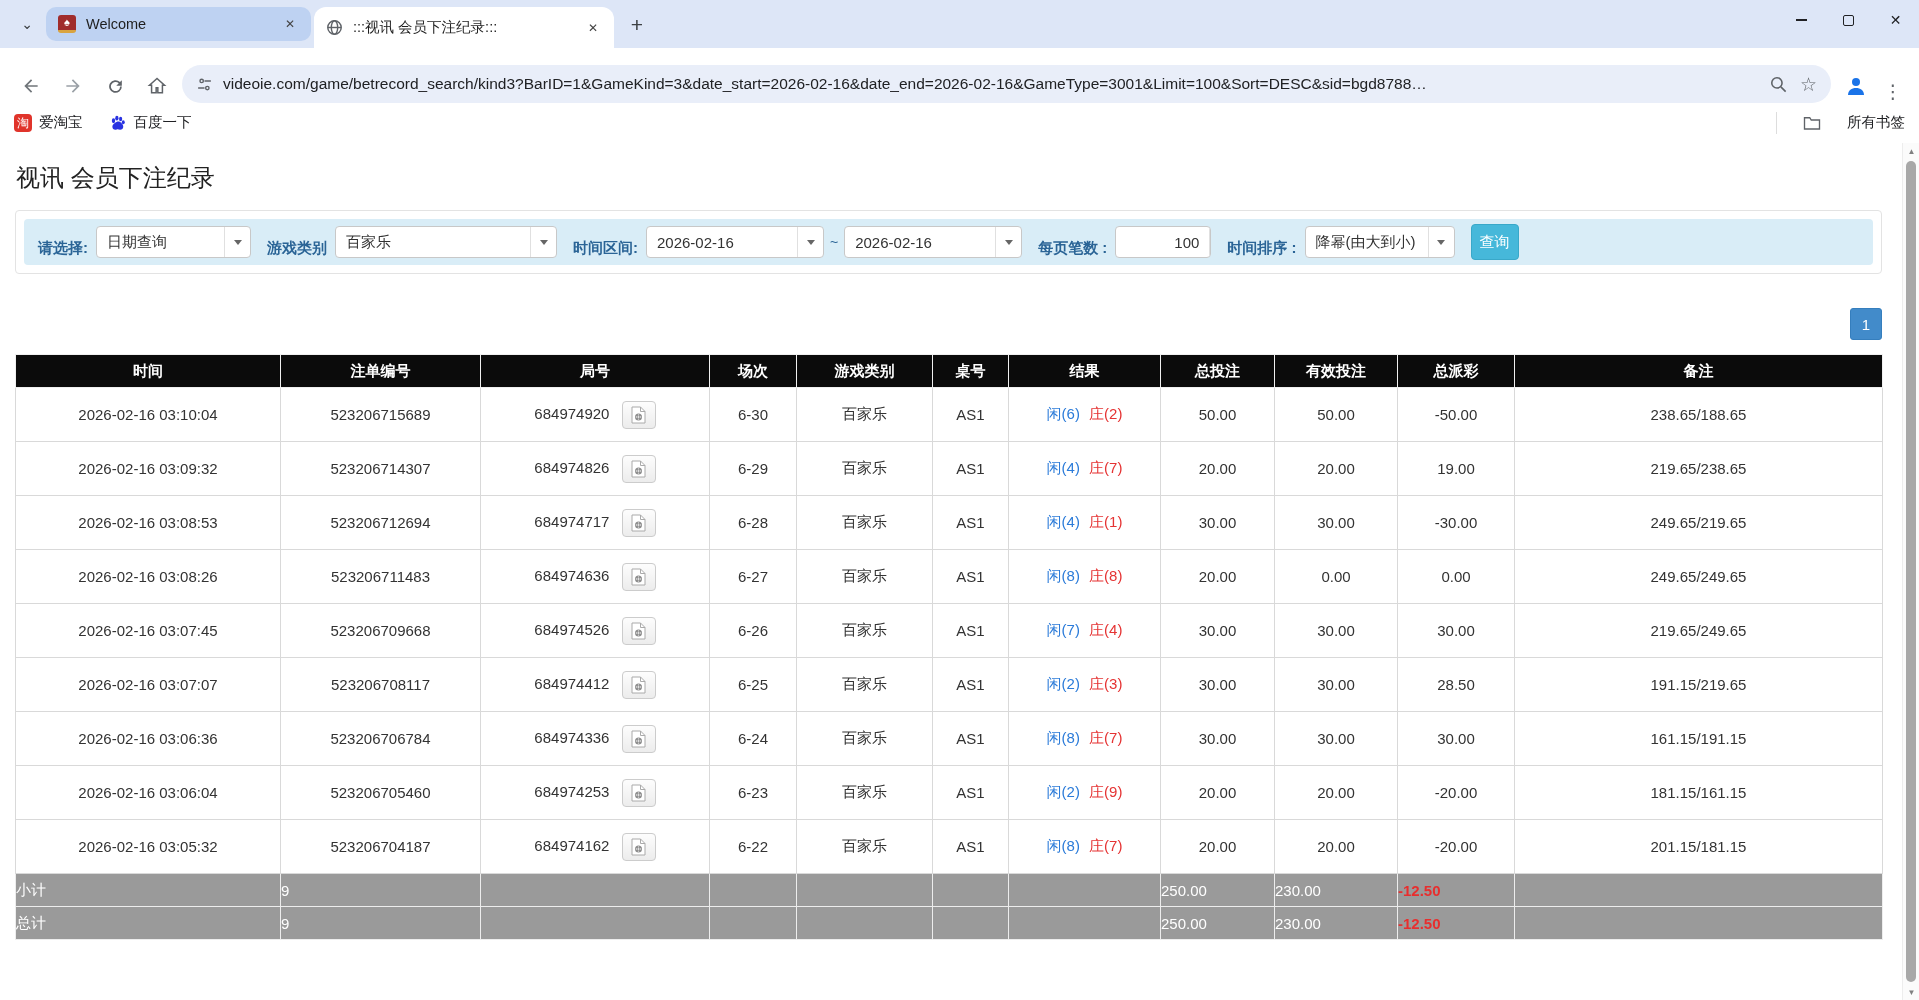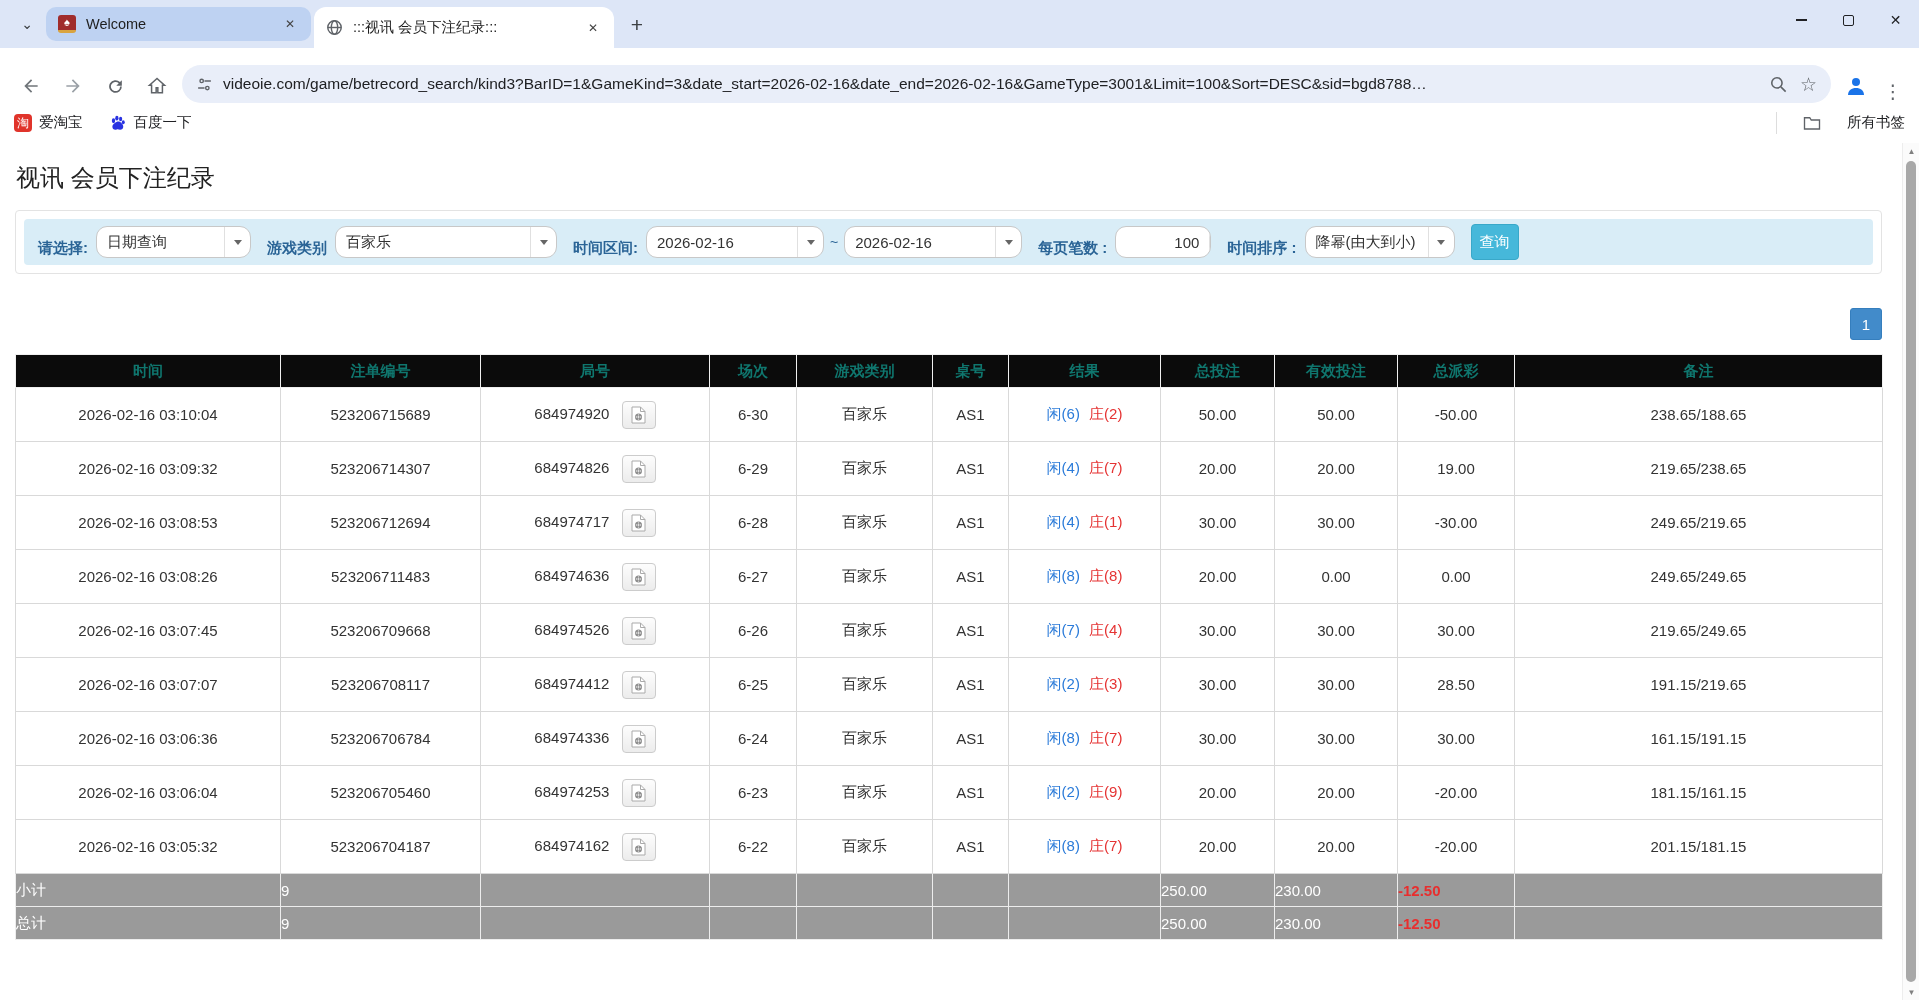--- a/index.html
+++ b/index.html
@@ -41,37 +41,37 @@
   .sb-thumb { position:absolute; left:3px; width:10px; top:18px; bottom:18px; background:#a8a8a8; border-radius:6px; }
 
   
   .content { position:relative; height:857px; padding-right:17px; }
   .page-title { font-size:24px; color:#222; margin:20px 0 0 16px; font-weight:400; }
 
   .filter-panel { margin:16px 20px 0 15px; border:1px solid #e3e3e3; border-radius:4px; padding:8px; background:#fff; }
   .filter-bar { background:#d9edf7; border-radius:4px; height:46px; display:flex; align-items:center; padding:0 14px; }
   .f-label { color:#2a6496; font-weight:bold; font-size:15px; margin:12px 8px 0 16px; white-space:nowrap; }
   .f-label:first-child { margin-left:0; }
-  .combo { background:#fff; border:1px solid #c8c8c8; border-radius:11px; height:32px; display:flex; align-items:center; overflow:hidden; }
+  .combo { background:#fff; border:1px solid #c8c8c8; border-radius:4px; height:32px; display:flex; align-items:center; overflow:hidden; }
   .combo .val { flex:1; padding:0 10px; font-size:15px; color:#333; white-space:nowrap; }
   .combo .arr { width:26px; height:100%; border-left:1px solid #e0e0e0; display:flex; align-items:center; justify-content:center; }
   .caret { width:0; height:0; border-left:4px solid transparent; border-right:4px solid transparent; border-top:5px solid #666; }
   .w-sel { width:155px; } .w-game { width:222px; } .w-date { width:178px; } .w-size { width:96px;padding-left:48px; } .w-sort { width:150px; }
   .tilde { color:#2a6496; font-size:14px; margin:0 6px; }
   .btn-query { width:48px; height:36px; margin-left:16px; background:#46b8da; border:1px solid #39a8c9; border-radius:4px; color:#fff; font-size:15px; display:flex; align-items:center; justify-content:center; }
 
   .summary-bar { margin:22px 20px 0 15px; background:#dff0d8; border:1px solid #d6e9c6; border-radius:4px; height:42px; display:flex; align-items:center; justify-content:space-between; padding:0 16px; font-size:15px; }
   .summary-left { color:#3c763d; }
   .summary-right { color:#e4393c; }
 
   .pager { margin:34px 20px 0 0; display:flex; justify-content:flex-end; }
   .page-btn { min-width:32px; height:32px; background:#428bca; border:1px solid #357ebd; border-radius:3px; color:#fff; font-size:15px; display:flex; align-items:center; justify-content:center; }
 
   table.bets { margin:14px 20px 0 15px; width:1867px; border-collapse:collapse; table-layout:fixed; }
-  .bets thead th { background:#0b0b0b; color:#0f766e; font-size:15px; font-weight:bold; height:33px; text-align:center; border:1px solid #f0f0f0; }
+  .bets thead th { background:#0b0b0b; color:#ffffff; font-size:15px; font-weight:bold; height:33px; text-align:center; border:1px solid #f0f0f0; }
   .bets tbody td { background:#fff; height:54px; font-size:15px; color:#333; text-align:center; border:1px solid #d9d9d9; }
   .bets tfoot td { background:#9a9a9a; color:#fff; height:33px; font-size:15px; border:1px solid #ededed; }
   .blue { color:#2b7bd9; }
   .red  { color:#e53333; }
   .bets tfoot td.red { color:#e82e2e; font-weight:bold; }
   .result-player { color:#2b7bd9; margin-right:5px; }
   .result-banker { color:#e53333; }
   .media-btn { display:inline-flex; width:34px; height:28px; border:1px solid #ccc; border-radius:4px; background:linear-gradient(#fdfdfd,#ececec); align-items:center; justify-content:center; margin-left:8px; vertical-align:middle; }
 </style>
 </head>

